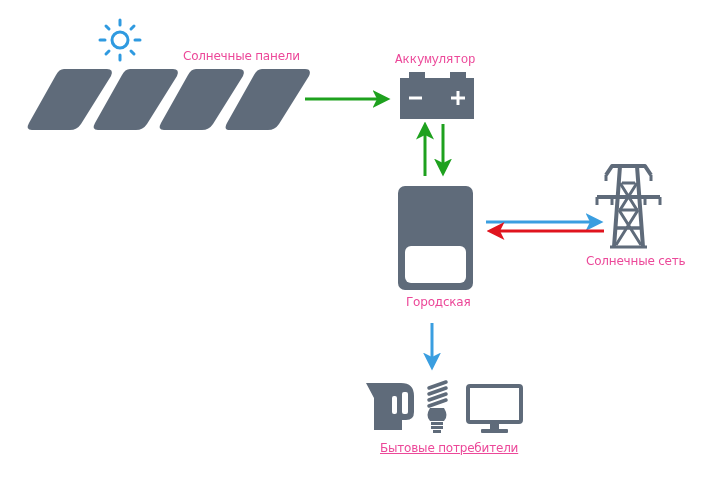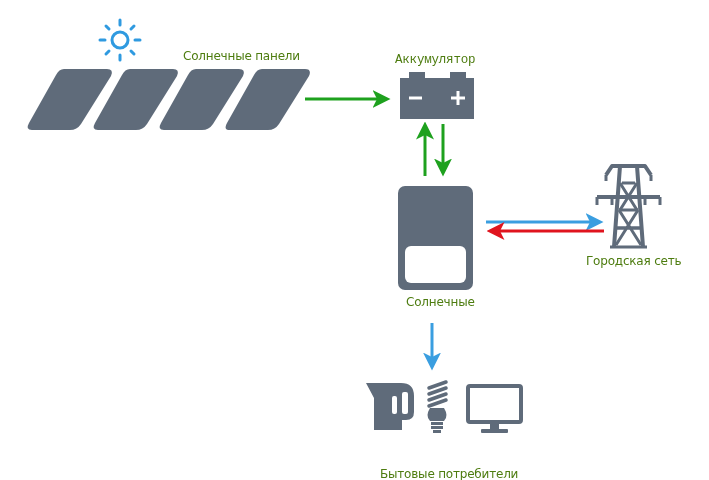--- a/index.html
+++ b/index.html
@@ -1,18 +1,18 @@
 <!DOCTYPE html>
 <html><head>
 <meta charset="utf-8">
 <style>
   html, body { margin:0; padding:0; background:#ffffff; }
   body { width:709px; height:480px; position:relative; overflow:hidden; font-family:"DejaVu Sans", sans-serif; }
   svg.diagram { position:absolute; left:0; top:0; }
-  .lbl { position:absolute; font-size:12px; color:#4d7c0f; white-space:nowrap; letter-spacing:-0.2px; }
+  .lbl { position:absolute; font-size:12px; color:#ec4899; white-space:nowrap; letter-spacing:-0.2px; }
 </style>
 </head>
 <body>
 
 <svg class="diagram" width="709" height="480" viewBox="0 0 709 480">
   <defs>
     <marker id="mg" markerWidth="6" markerHeight="6" refX="4.5" refY="3" orient="auto" markerUnits="strokeWidth">
       <path d="M0,0 L6,3 L0,6 L1.5,3 Z" fill="#1ea11e"></path>
     </marker>
     <marker id="mb" markerWidth="6" markerHeight="6" refX="4.5" refY="3" orient="auto" markerUnits="strokeWidth">
@@ -104,15 +104,15 @@
 
   <g>
     <rect x="468" y="386" width="53" height="36" rx="2" fill="none" stroke="#5f6b7a" stroke-width="4"></rect>
     <rect x="490" y="423" width="9" height="6" fill="#5f6b7a"></rect>
     <rect x="481" y="429" width="27" height="4" rx="1" fill="#5f6b7a"></rect>
   </g>
 </svg>
 
 <div class="lbl" style="left:183px; top:49px;">Солнечные панели</div>
 <div class="lbl" style="left:395px; top:53px; font-size:12.5px;font-family:Liberation Mono, monospace;">Аккумулятор</div>
-<div class="lbl" style="left:406px; top:295px;">Солнечные</div>
-<div class="lbl" style="left:586px; top:254px;">Городская сеть</div>
-<div class="lbl" style="left:380px; top:467px;">Бытовые потребители</div>
+<div class="lbl" style="left:406px; top:295px;">Городская</div>
+<div class="lbl" style="left:586px; top:254px;">Солнечные сеть</div>
+<div class="lbl" style="left:380px; top:441px;text-decoration:underline;">Бытовые потребители</div>
 
 </body></html>

